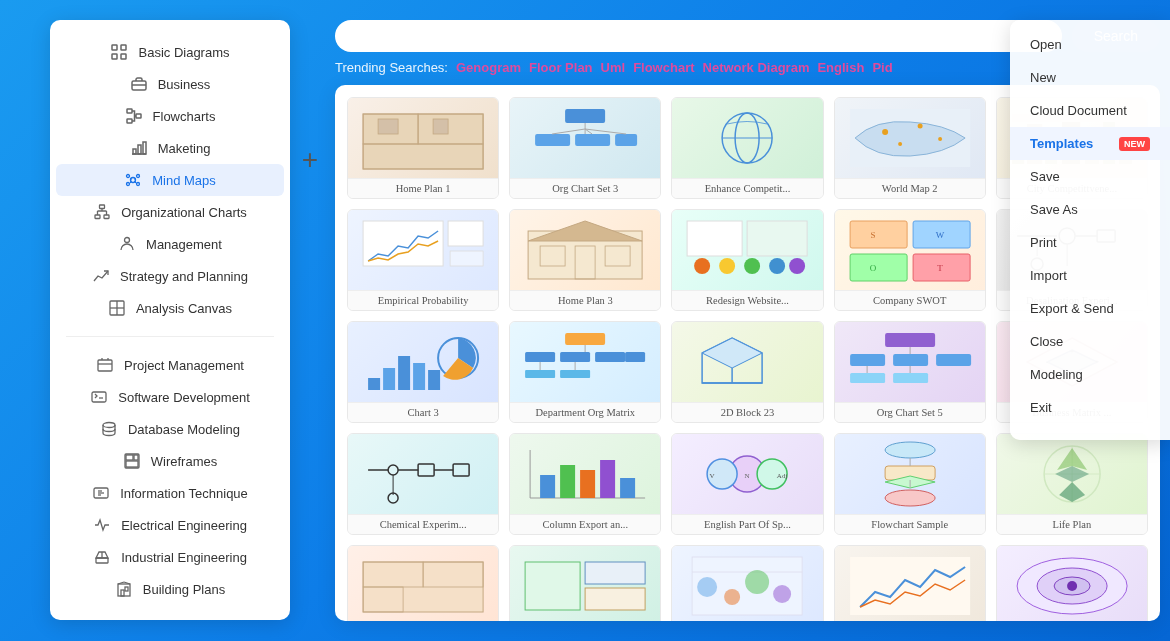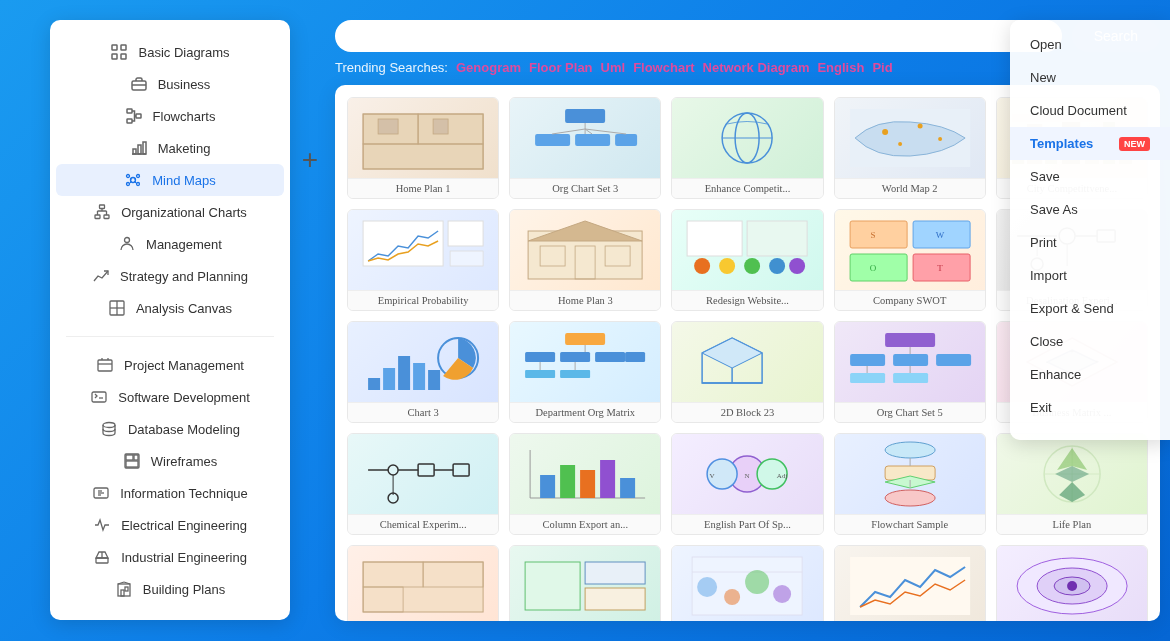--- a/index.html
+++ b/index.html
@@ -863,18 +863,18 @@
     <div class="right-panel-item">
       <span>Import</span>
     </div>
     <div class="right-panel-item">
       <span>Export &amp; Send</span>
     </div>
     <div class="right-panel-item">
       <span>Close</span>
     </div>
     <div class="right-panel-item">
-      <span>Enhance</span>
+      <span>Modeling</span>
     </div>
     <div class="right-panel-item">
       <span>Exit</span>
     </div>
   </div>
 
 </body></html>

